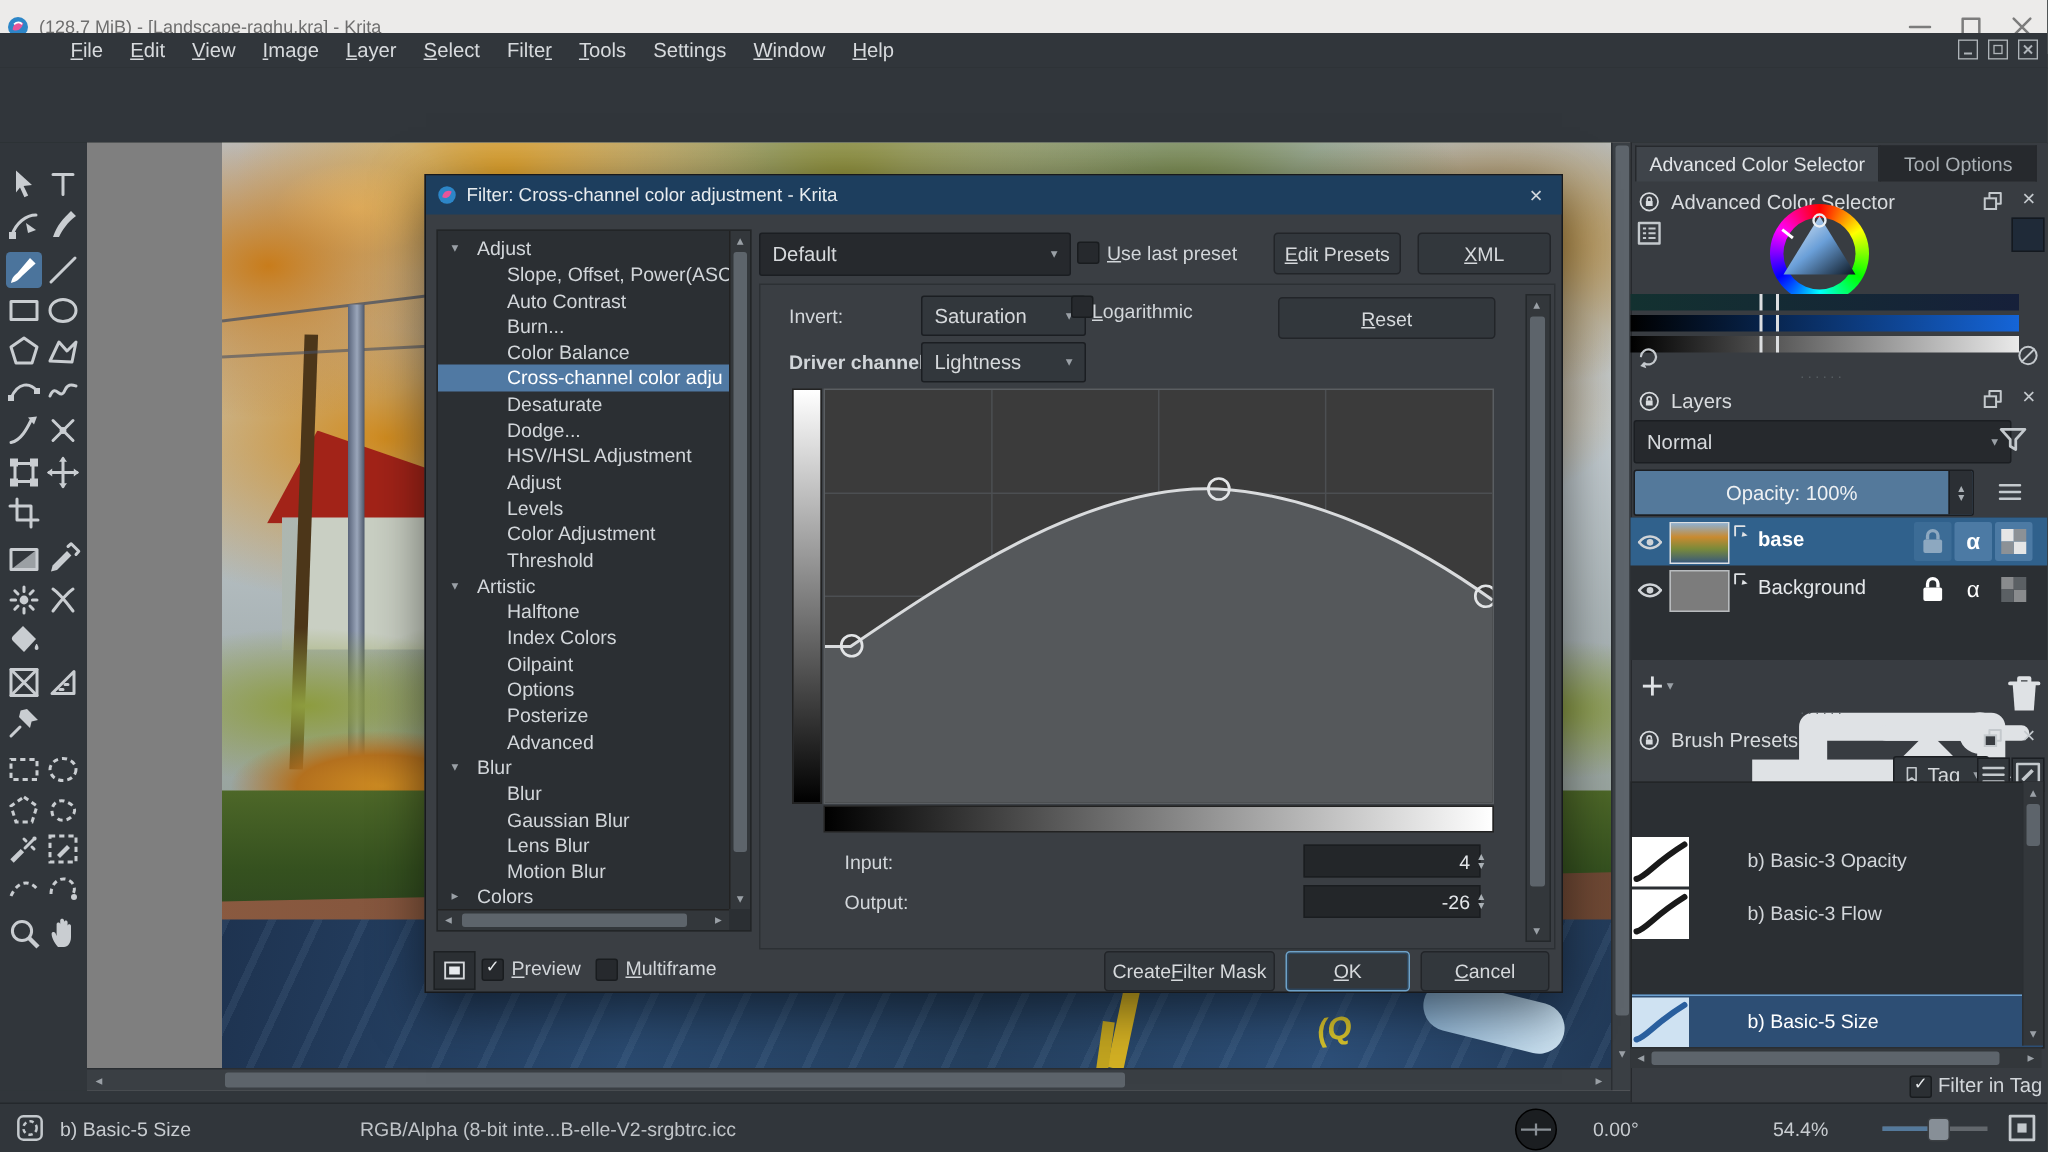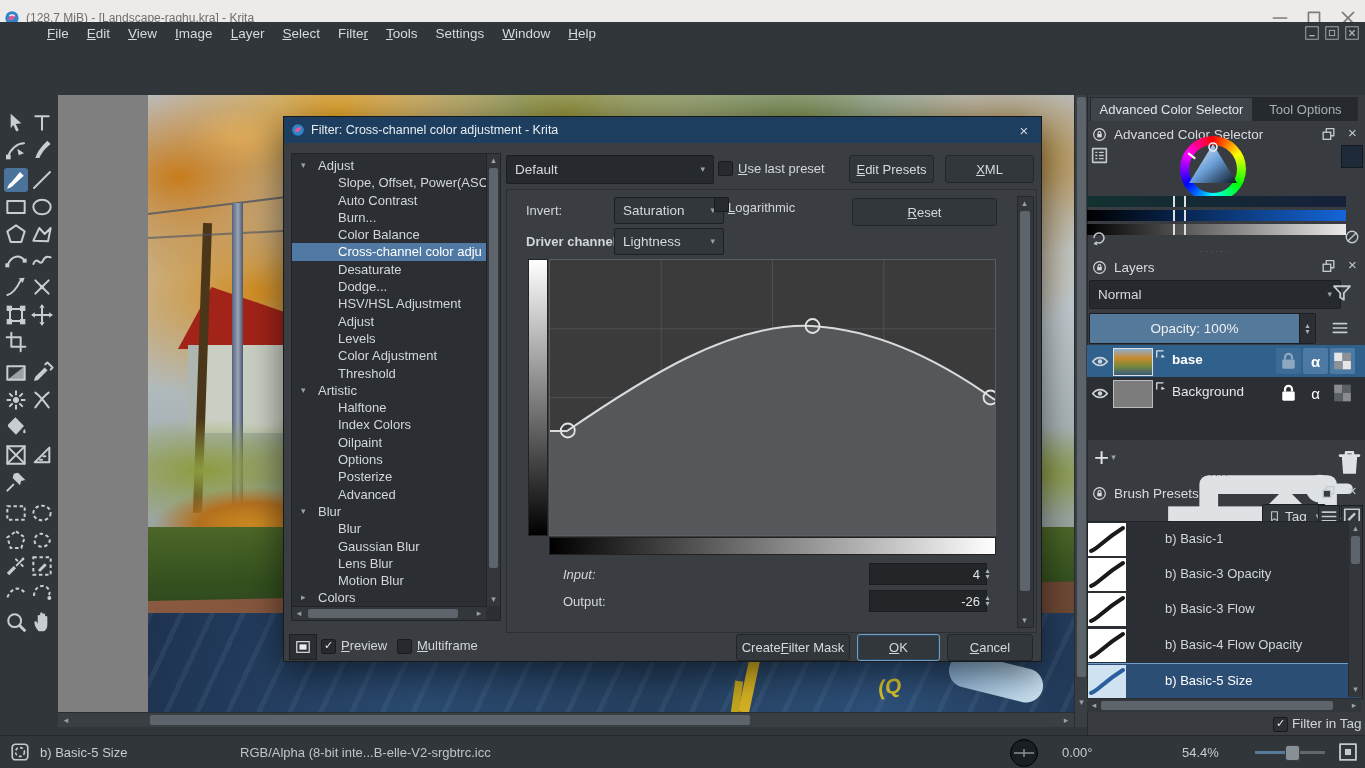--- a/index.html
+++ b/index.html
@@ -723,21 +723,21 @@
         </svg>
     </div>
     <div id="hgrad"></div>
 
     <div class="dlg-vscroll">
       <span class="sarrow" style="left:0;top:0;width:13px;">▴</span>
       <span class="thumb" style="left:2px;top:14px;width:10px;height:380px;"></span>
       <span class="sarrow" style="left:0;bottom:0;width:13px;">▾</span>
     </div>
 
-    <span class="dlabel" style="left:279px;top:450px;font-style:italic;">Input:</span>
+    <span class="dlabel" style="left:279px;top:450px;">Input:</span>
     <div class="spinbox" style="left:585px;top:446px;width:110px;">
       <span>4</span>
     </div>
     <div class="spincol" style="left:697px;top:446px;">
       <span>▴</span>
         <span>▾</span>
     </div>
     <span class="dlabel" style="left:279px;top:477px;">Output:</span>
     <div class="spinbox" style="left:585px;top:473px;width:110px;">
       <span>-26</span>
@@ -1002,48 +1002,34 @@
       </svg>
     </span>
   <span class="hbtn" style="left:1341px;top:505px;width:20px;height:21px;border:1px solid #1b1e22;background:#32373c;">
       <svg viewBox="0 0 18 18" style="width:100%;height:100%;display:block;">
         <rect x="2.5" y="2.5" width="13" height="13" fill="none" stroke="currentColor" stroke-width="1.5" stroke-linecap="round" stroke-linejoin="round"></rect>
         <path d="M5 11.5l6-6 1.5 1.5-6 6z" fill="currentColor"></path>
       </svg>
     </span>
 
   <div id="brushlist">
-      <div class="brow" style="top: 0px;">
-        <span class="bthumb"><svg viewBox="0 0 38 33" width="38" height="33">
-            <path d="M3 28C10 26 14 18 35 5" stroke="#1a1a1a" stroke-width="4" fill="none" stroke-linecap="round"></path>
-            <path d="M3 28C12 25 18 14 35 5" stroke="#1a1a1a" stroke-width="1.5" fill="none" opacity=".6"></path>
-          </svg></span>
-        <span class="blab">b) Basic-1</span>
-      </div>
       <div class="brow" style="top: 35.2px;">
         <span class="bthumb"><svg viewBox="0 0 38 33" width="38" height="33">
             <path d="M3 28C10 26 14 18 35 5" stroke="#1a1a1a" stroke-width="4" fill="none" stroke-linecap="round"></path>
             <path d="M3 28C12 25 18 14 35 5" stroke="#1a1a1a" stroke-width="1.5" fill="none" opacity=".6"></path>
           </svg></span>
         <span class="blab">b) Basic-3 Opacity</span>
       </div>
       <div class="brow" style="top: 70.4px;">
         <span class="bthumb"><svg viewBox="0 0 38 33" width="38" height="33">
             <path d="M3 28C10 26 14 18 35 5" stroke="#1a1a1a" stroke-width="4" fill="none" stroke-linecap="round"></path>
             <path d="M3 28C12 25 18 14 35 5" stroke="#1a1a1a" stroke-width="1.5" fill="none" opacity=".6"></path>
           </svg></span>
         <span class="blab">b) Basic-3 Flow</span>
       </div>
-      <div class="brow" style="top: 105.6px;">
-        <span class="bthumb"><svg viewBox="0 0 38 33" width="38" height="33">
-            <path d="M3 28C10 26 14 18 35 5" stroke="#1a1a1a" stroke-width="4" fill="none" stroke-linecap="round"></path>
-            <path d="M3 28C12 25 18 14 35 5" stroke="#1a1a1a" stroke-width="1.5" fill="none" opacity=".6"></path>
-          </svg></span>
-        <span class="blab">b) Basic-4 Flow Opacity</span>
-      </div>
       <div class="brow sel" style="top: 140.8px;">
         <span class="bthumb"><svg viewBox="0 0 38 33" width="38" height="33">
             <path d="M3 28C10 26 14 18 35 5" stroke="#2a5f9e" stroke-width="4" fill="none" stroke-linecap="round"></path>
             <path d="M3 28C12 25 18 14 35 5" stroke="#2a5f9e" stroke-width="1.5" fill="none" opacity=".6"></path>
           </svg></span>
         <span class="blab">b) Basic-5 Size</span>
       </div>
     </div>
   <div class="scrolltrack-v" style="left:1348px;top:521px;height:176px;width:13px;background:#33373b;">
     <span class="sarrow" style="left:0;top:1px;width:13px;">▴</span>

